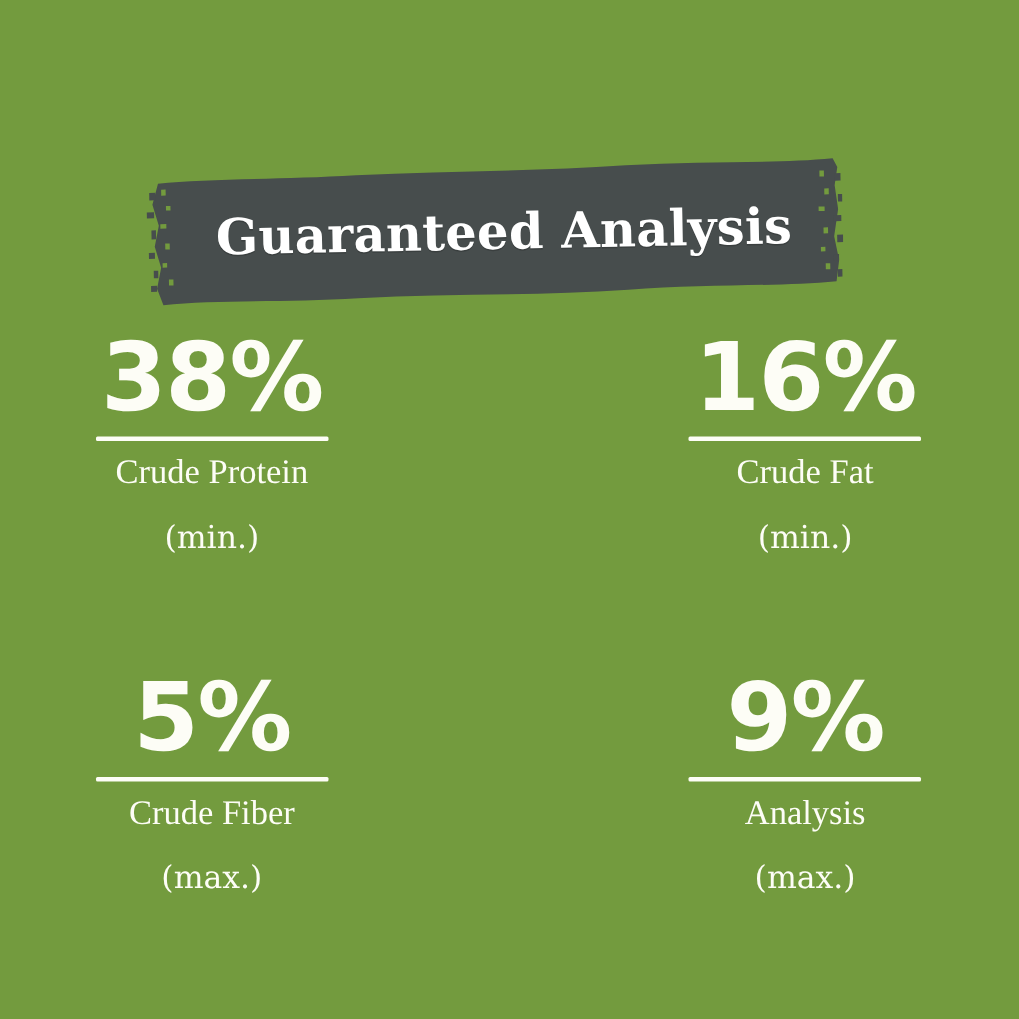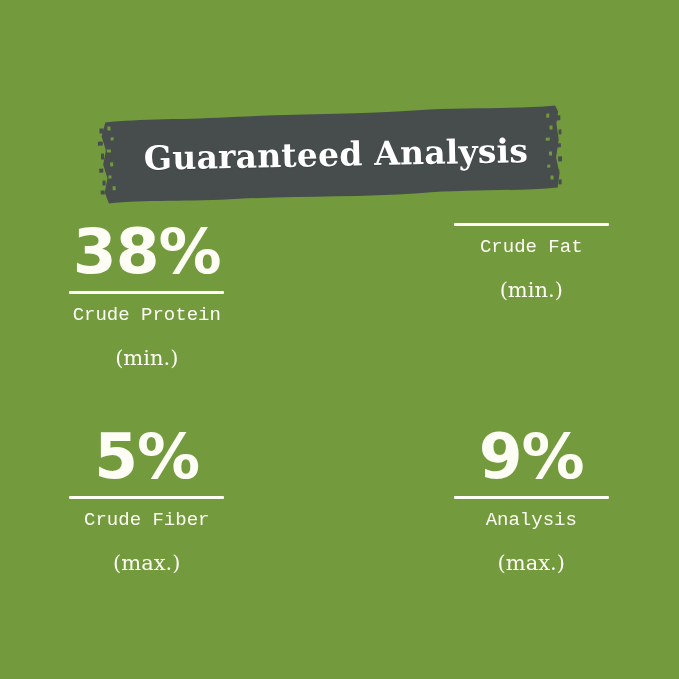--- a/index.html
+++ b/index.html
@@ -62,20 +62,21 @@
   .stats-grid {
     position: absolute;
     left: 0;
     top: 218px;
     width: 679px;
     display: grid;
     grid-template-columns: 1fr 1fr;
     grid-template-rows: 205px auto;
     column-gap: 0;
     row-gap: 0;
+    gap: 22px;
   }
   .stat-cell {
     display: flex;
     flex-direction: column;
     align-items: center;
   }
   .stat-cell.col-left  { padding-right: 46px; }
   .stat-cell.col-right { padding-left: 44px; }
 
   .stat-value {
@@ -90,22 +91,22 @@
   }
   .stat-rule {
     width: 155px;
     height: 3px;
     background: #fdfdf6;
     margin: 5px 0 8px 0;
     border-radius: 1px;
   }
   .stat-label {
     color: #fdfdf6;
-    font-family: Liberation Mono, monospace;
-    font-size: 19px;
+    font-family: Liberation Serif, serif;
+    font-size: 23px;
     line-height: 26px;
     text-align: center;
     white-space: nowrap;
     margin: 0;
   }
   .stat-qualifier {
     color: #fdfdf6;
     font-family: "DejaVu Serif", "Liberation Serif", serif;
     font-size: 21px;
     line-height: 28px;
@@ -166,20 +167,21 @@
   <div class="stats-grid">
 
     <div class="stat-cell col-left">
       <div class="stat-value">38%</div>
       <div class="stat-rule"></div>
       <div class="stat-label">Crude Protein</div>
       <div class="stat-qualifier">(min.)</div>
     </div>
 
     <div class="stat-cell col-right">
+      <div class="stat-value">16%</div>
       <div class="stat-rule"></div>
       <div class="stat-label">Crude Fat</div>
       <div class="stat-qualifier">(min.)</div>
     </div>
 
     <div class="stat-cell col-left">
       <div class="stat-value">5%</div>
       <div class="stat-rule"></div>
       <div class="stat-label">Crude Fiber</div>
       <div class="stat-qualifier">(max.)</div>

